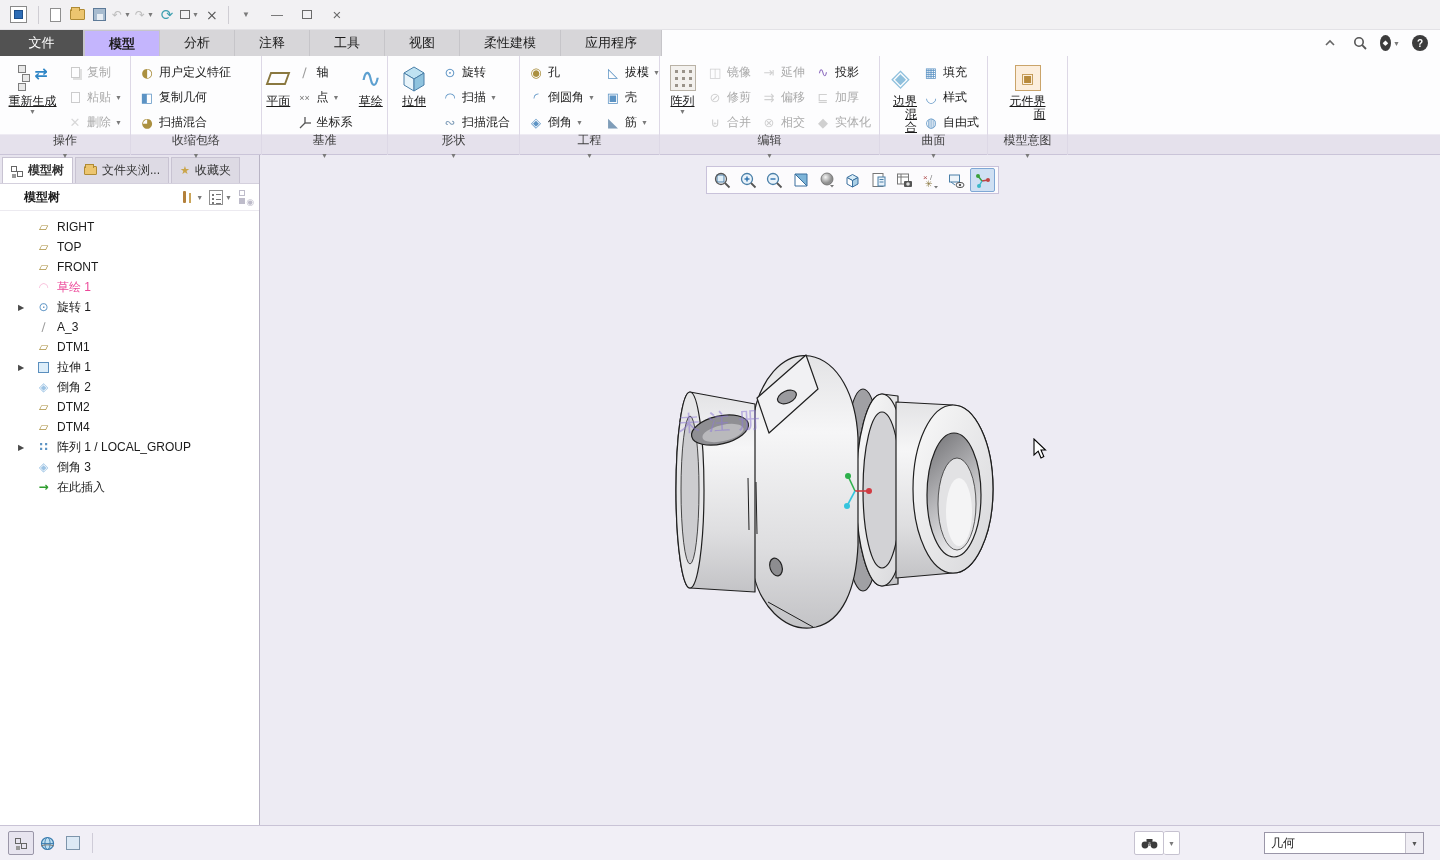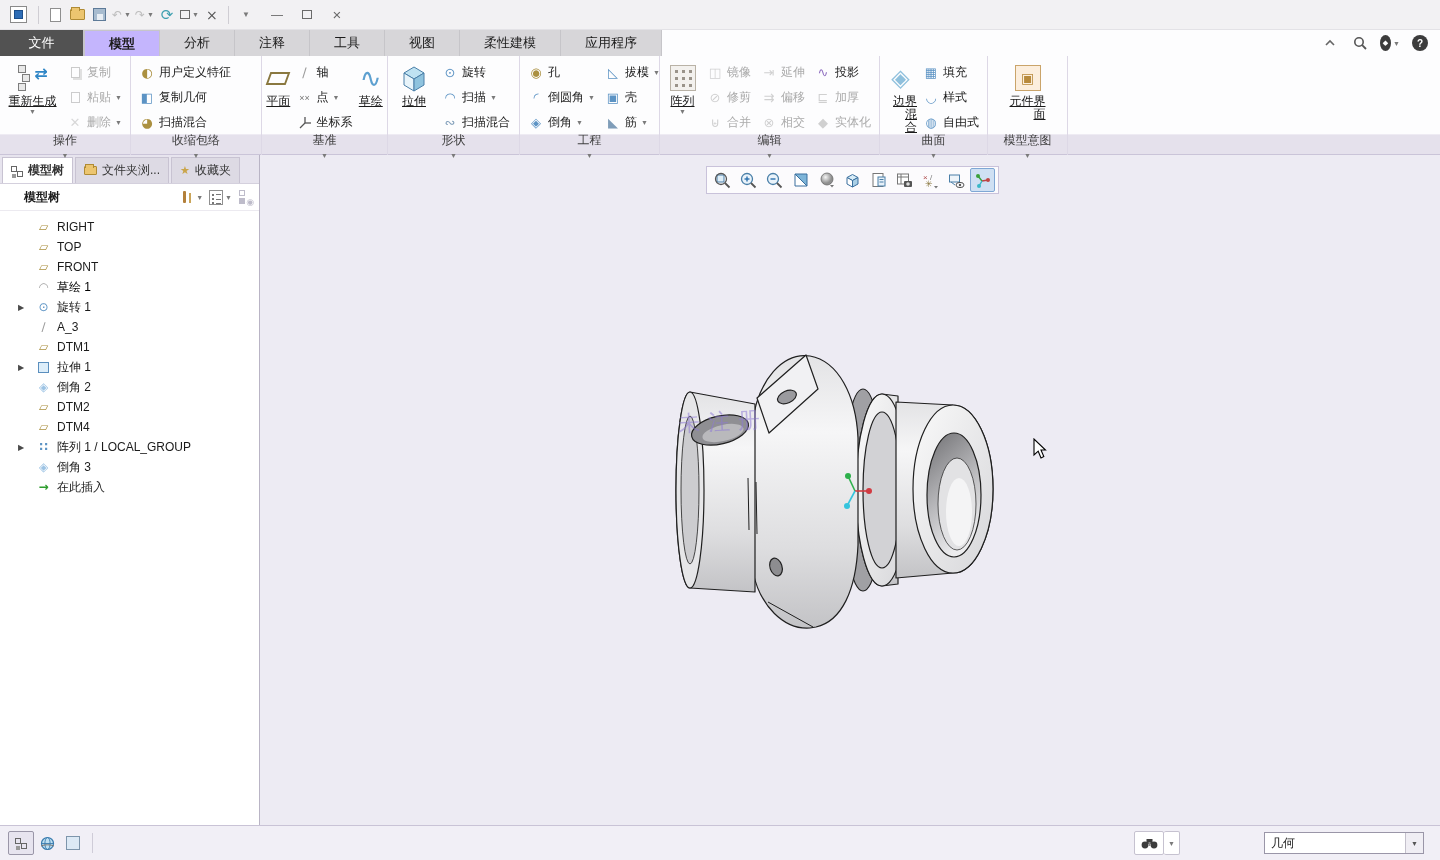--- a/index.html
+++ b/index.html
@@ -110,21 +110,21 @@
   .treeeye-ic { width:15px; height:15px; position:relative; opacity:.55; }
   .treeeye-ic::before { content:""; position:absolute; left:1px; top:0; width:4px; height:4px; border:1px solid #8a86a0;
     box-shadow:0 8px 0 0 #8a86a0; }
   .treeeye-ic::after { content:"◉"; position:absolute; right:-1px; bottom:-2px; font-size:9px; color:#8a86a0; }
 
   .tree { padding-top:6px; font-size:12px; }
   .trow { height:20px; display:flex; align-items:center; gap:6px; padding-left:36px; position:relative; }
   .trow .arrow { position:absolute; left:18px; font-size:8px; color:#4a4a4a; }
   .trow .tic { width:15px; display:flex; justify-content:center; font-size:12px; }
   .trow.root { padding-left:14px; }
-  .trow.gray { color:#000000; }
+  .trow.gray { color:#ec4899; }
   .trow.gray .tic { opacity:.4; }
   .cube-ic { width:11px; height:11px; background:#cfe9ef; border:1px solid #47829b; position:relative; }
   .cube-ic::before { content:""; position:absolute; left:0; top:0; width:100%; height:3px; background:#9fd0dd; }
   .xcube-ic { width:11px; height:11px; background:#ddeefa; border:1px solid #5b8fbe; }
   .chamfer-ic { color:#9cc3e4; font-size:12px; }
   .insert-ic { color:#2f9e2f; font-weight:bold; font-size:13px; }
 
   
   .graphics { position:absolute; left:260px; top:155px; width:1180px; height:670px; background:#edebf3; }
   .gtoolbar { position:absolute; left:446px; top:11px; height:28px; background:#fcfbfd;

